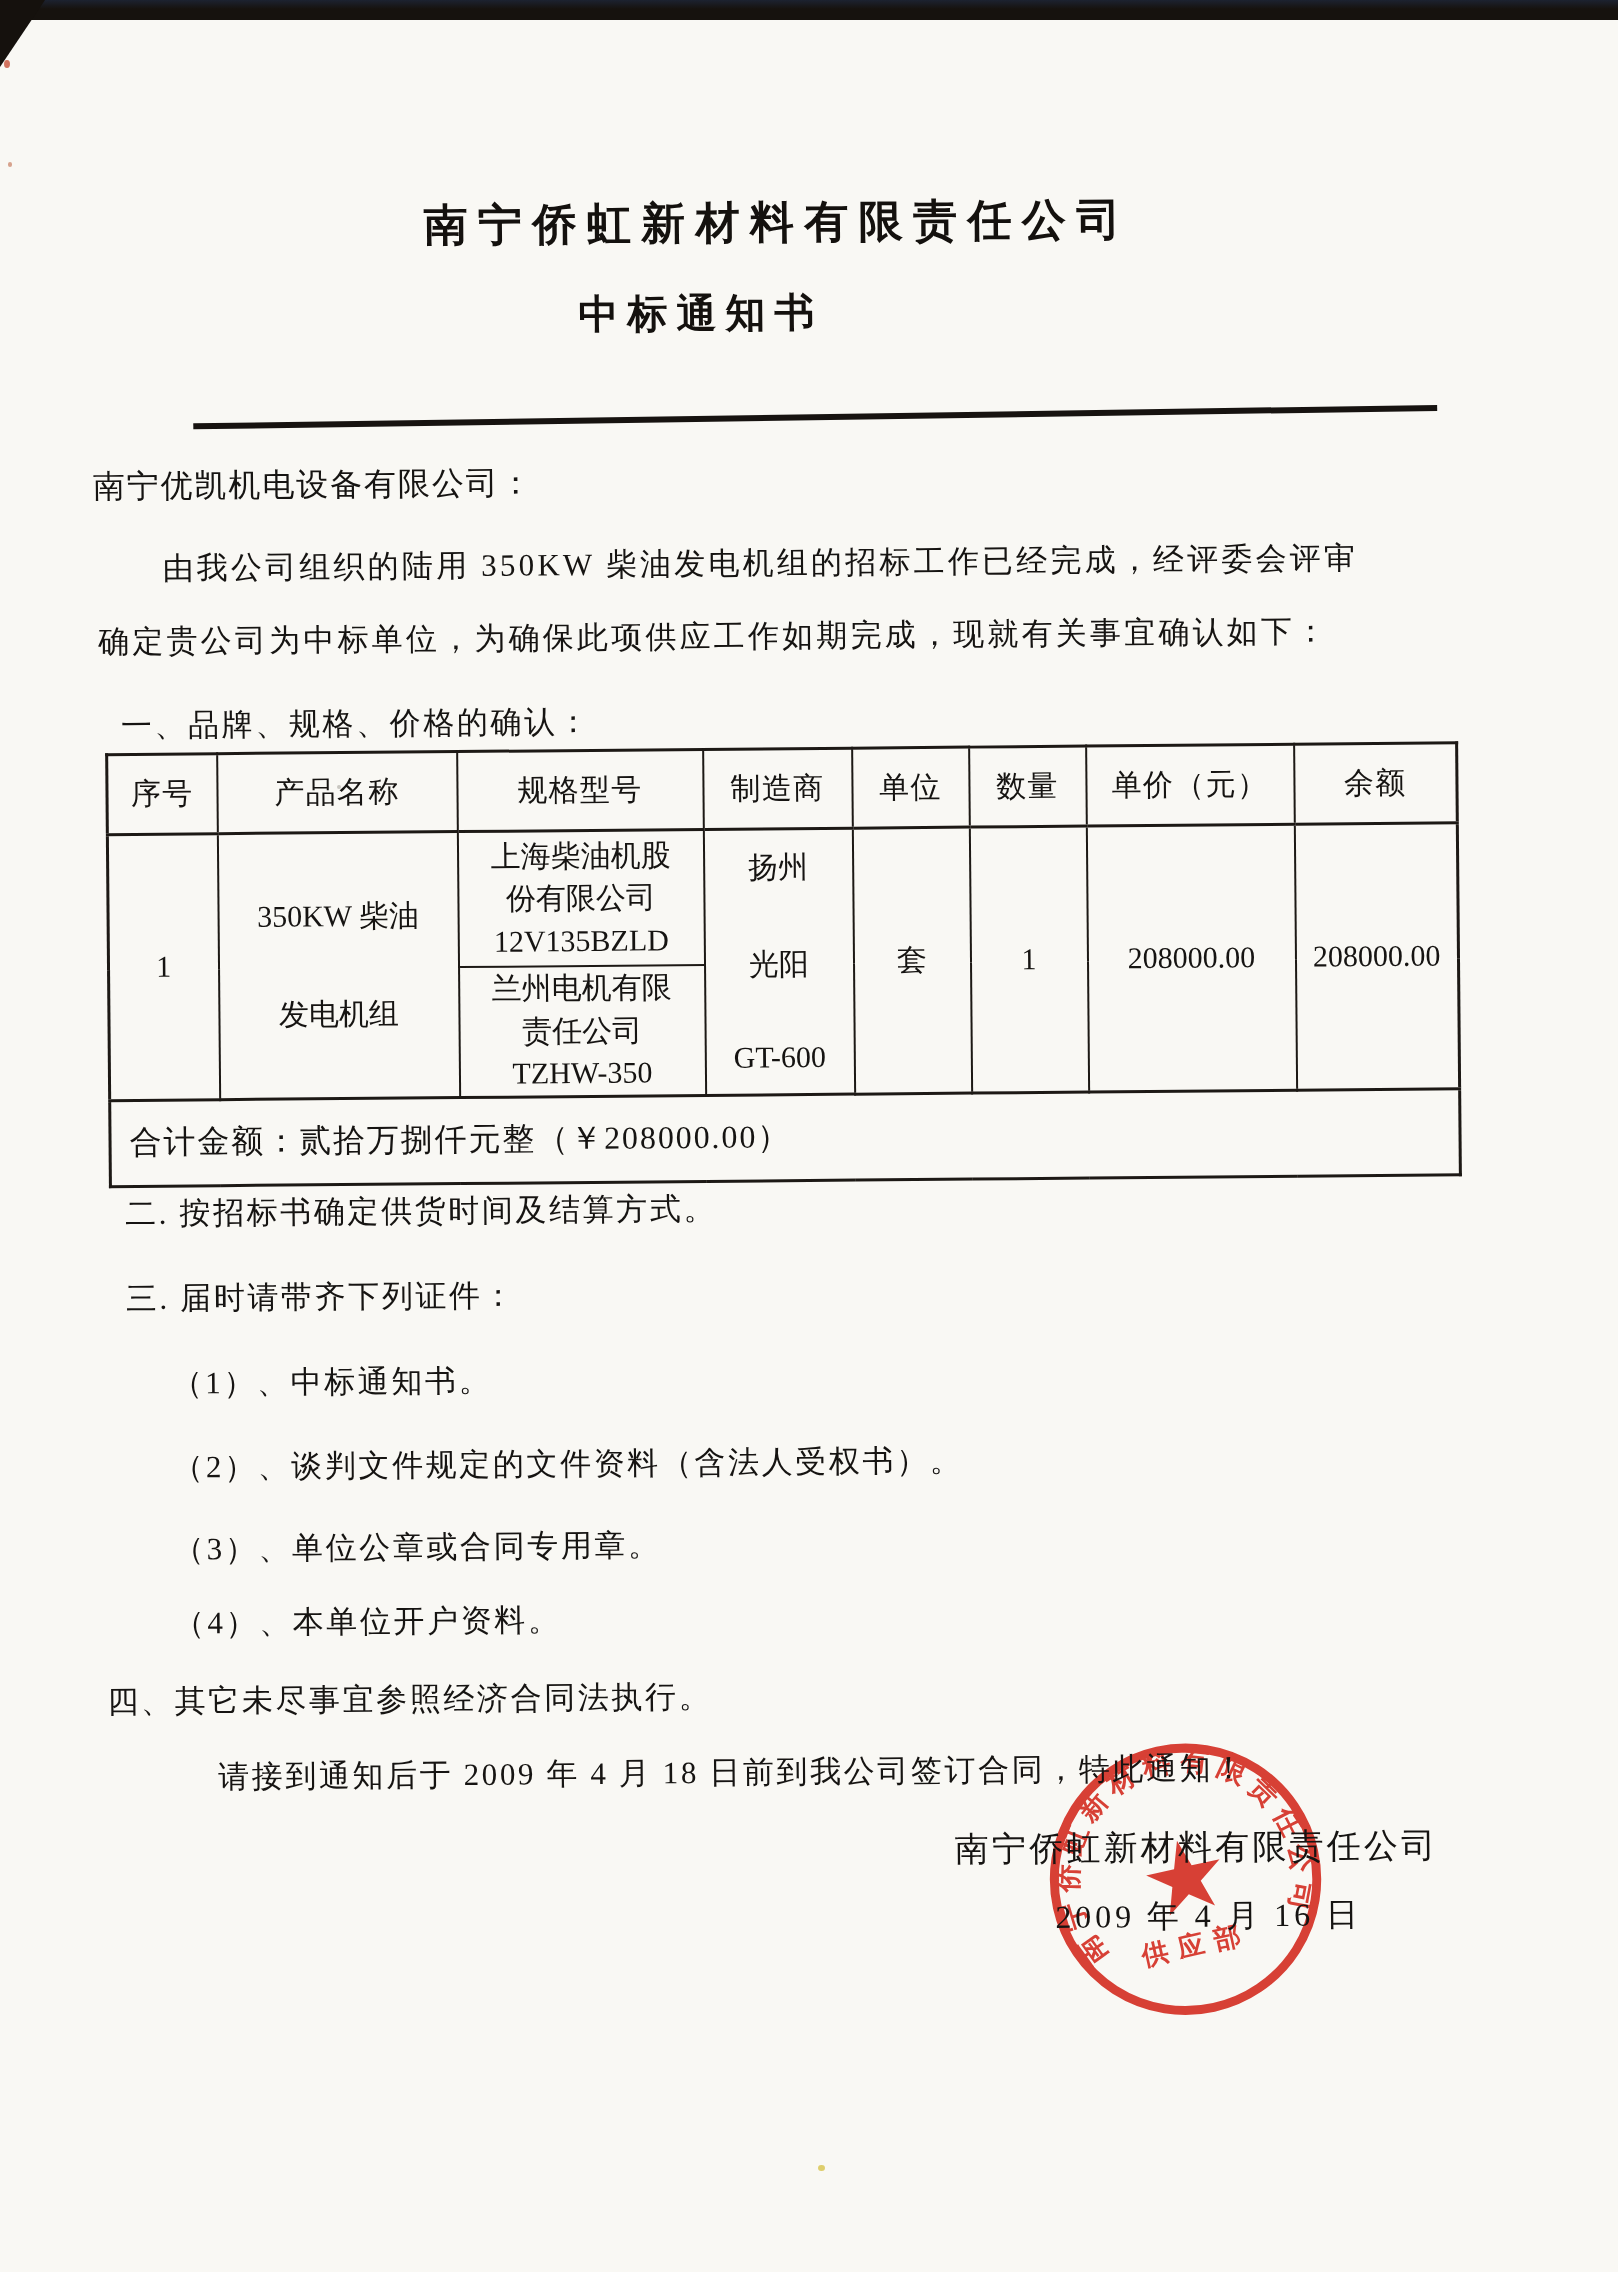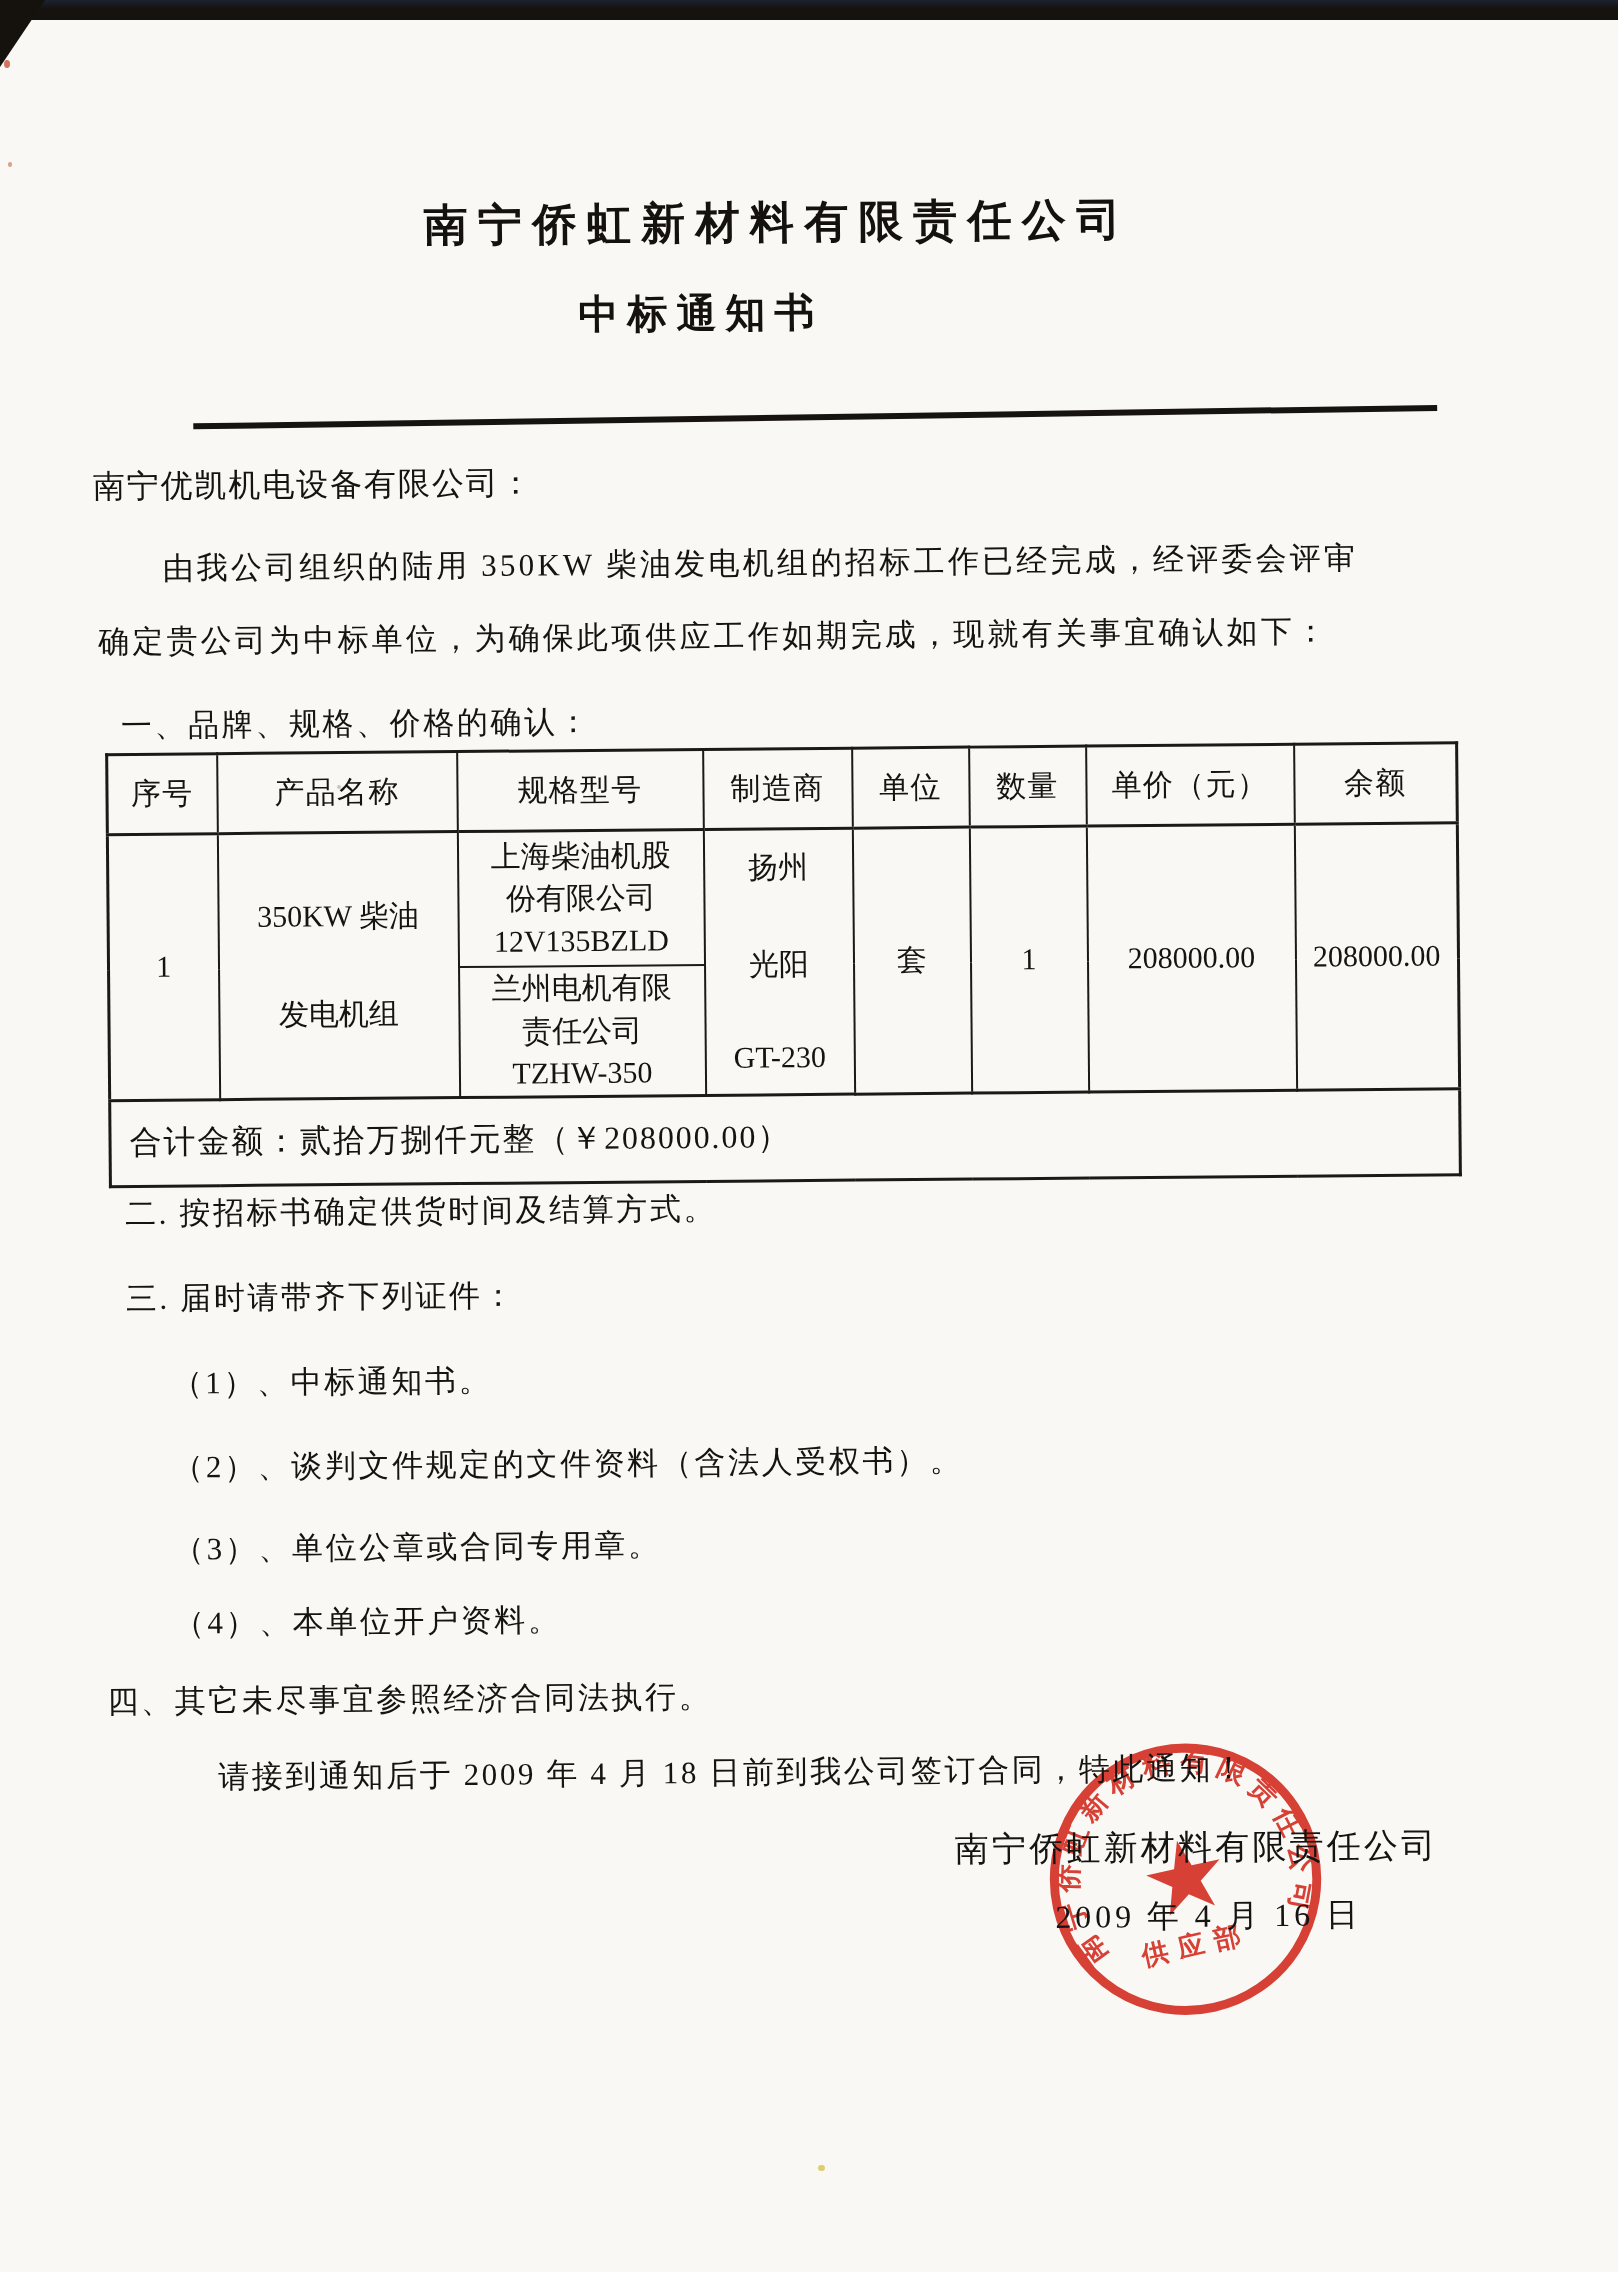--- a/index.html
+++ b/index.html
@@ -138,21 +138,21 @@
       </td>
       <td class="cell-lines">
         <div>上海柴油机股</div>
         <div>份有限公司</div>
         <div>12V135BZLD</div>
       </td>
       <td rowspan="2">
         <div class="manu-wrap">
           <div>扬州</div>
           <div>光阳</div>
-          <div>GT-230</div>
+          <div>GT-600</div>
         </div>
       </td>
       <td rowspan="2">套</td>
       <td rowspan="2">1</td>
       <td rowspan="2">208000.00</td>
       <td rowspan="2">208000.00</td>
     </tr>
     <tr class="r-bot">
       <td class="cell-lines">
         <div>兰州电机有限</div>

